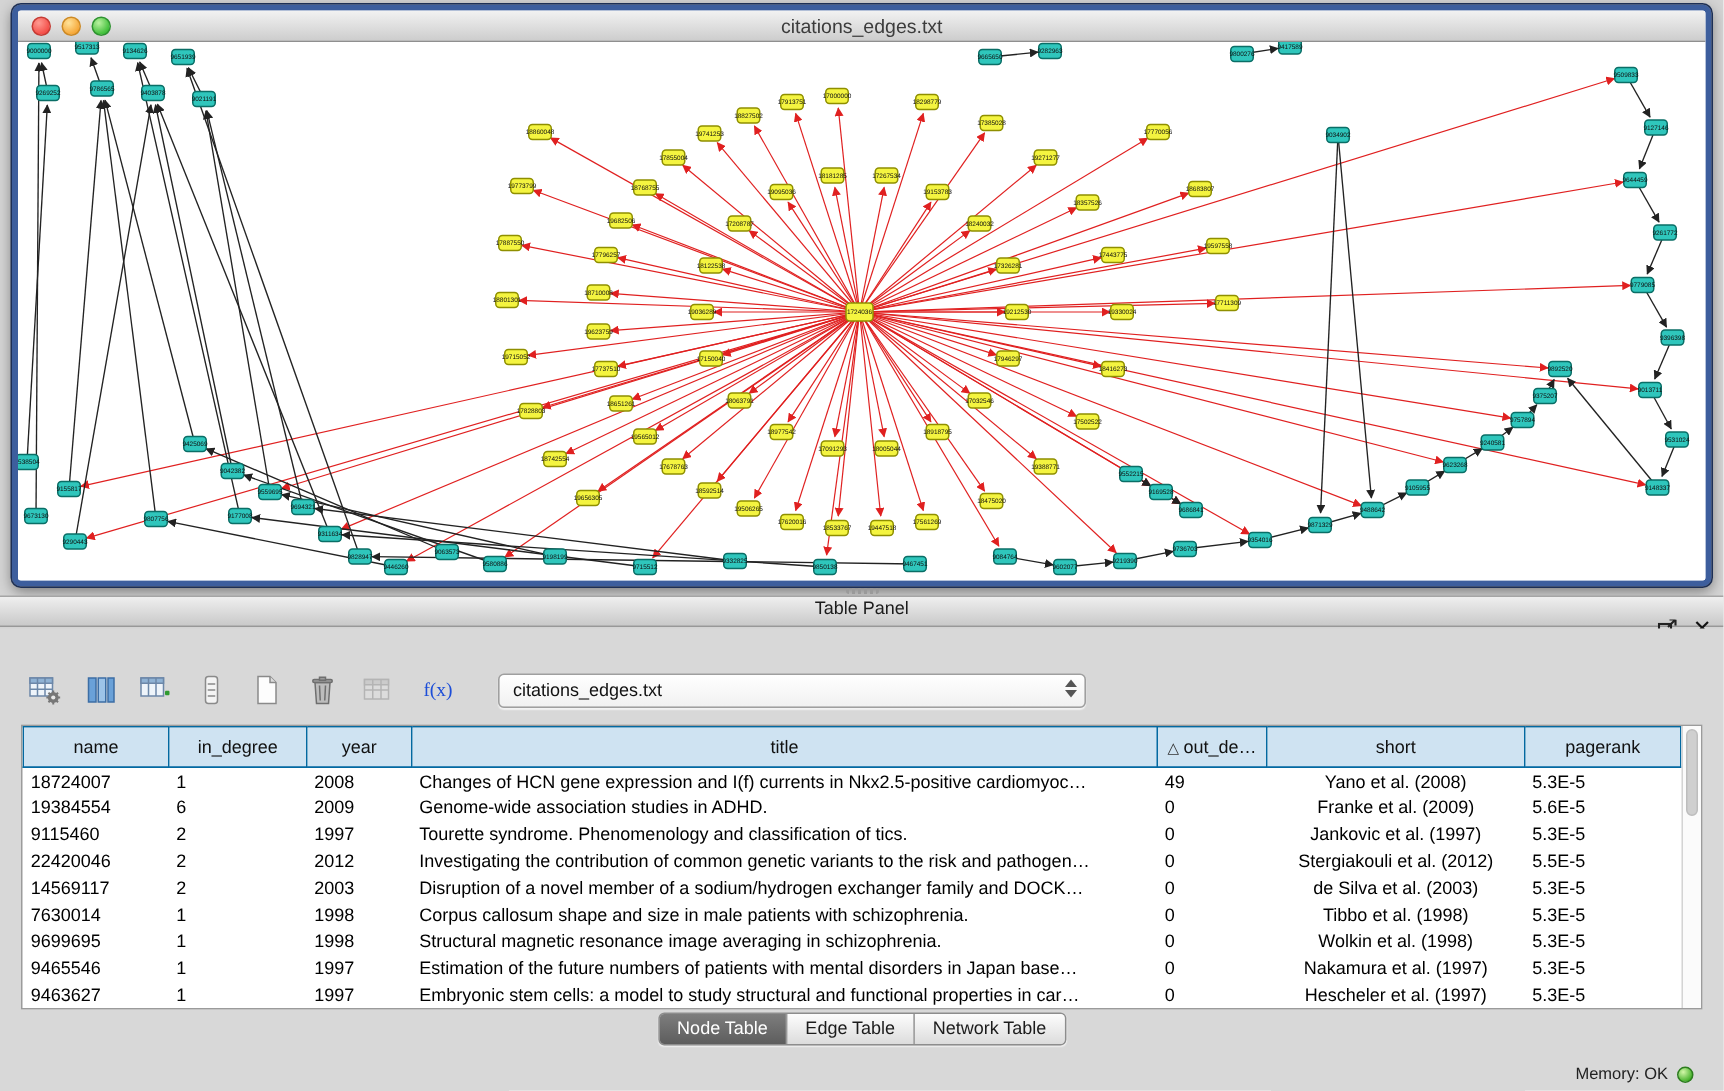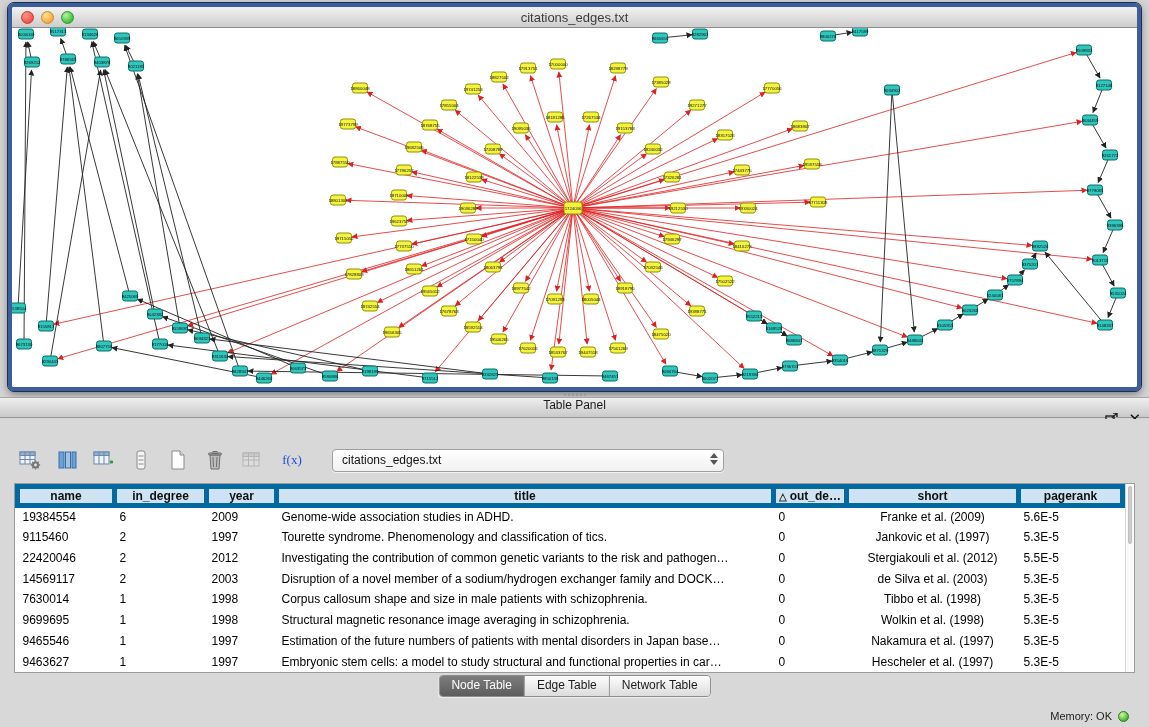--- a/index.html
+++ b/index.html
@@ -44,22 +44,22 @@
     background:linear-gradient(#ffffff,#f1f1f1); display:flex; align-items:center; font-size:12px; color:#111;
     padding-left:9px; position:relative; box-shadow:0 1px 1px rgba(255,255,255,.7); cursor:pointer;}
   .combo .stepper{ position:absolute; right:5px; top:3px; display:flex; flex-direction:column; gap:2px; }
   .combo .stepper i{ width:0; height:0; border-left:4px solid transparent; border-right:4px solid transparent; display:block;}
   .combo .stepper i.up{ border-bottom:5px solid #555; }
   .combo .stepper i.down{ border-top:5px solid #555; }
 
   .table-wrap{ position:absolute; left:14px; top:64px; width:1121px; height:190px; background:#fff;
     border:1px solid #9b9b9b; display:flex; overflow:hidden; }
   table.node-table{ table-layout:fixed; width:1105px; border-collapse:collapse; flex:none; }
-  .node-table th{ background:#cfe3f2; border:5px solid #0369a1; font-weight:bold; font-size:12px;
-    height:19px; color:#111; overflow:hidden; white-space:nowrap; }
+  .node-table th{ background:#cfe3f2; border:1px solid #0369a1; font-weight:normal; font-size:12px;
+    height:27px; color:#111; overflow:hidden; white-space:nowrap; }
   .node-table td{ font-size:12px; height:16px; padding:0 5px; color:#000;
     white-space:nowrap; overflow:hidden; }
   .node-table td.c5{ text-align:center; }
   .node-table .w0{width:97px}.node-table .w1{width:92px}.node-table .w2{width:70px}
   .node-table .w3{width:497px}.node-table .w4{width:73px}.node-table .w5{width:172px}.node-table .w6{width:104px}
   .sort-tri{ font-size:10px; margin-right:3px; color:#333; }
   .vscroll{ flex:1; background:#fbfbfb; border-left:1px solid #d4d4d4; position:relative; }
   .vscroll .thumb{ position:absolute; left:2px; right:2px; top:2px; height:58px; border-radius:6px;
     background:#cfcfcf; border:1px solid #bdbdbd; }
 
@@ -813,20 +813,29 @@
               <th class="w1">in_degree</th>
               <th class="w2">year</th>
               <th class="w3">title</th>
               <th class="w4"><span class="sort-tri">△</span>out_de…</th>
               <th class="w5">short</th>
               <th class="w6">pagerank</th>
             </tr>
           </thead>
         <tbody id="tbl-body">
             <tr>
+              <td class="w0 c0">18724007</td>
+              <td class="w1 c1">1</td>
+              <td class="w2 c2">2008</td>
+              <td class="w3 c3">Changes of HCN gene expression and I(f) currents in Nkx2.5-positive cardiomyoc…</td>
+              <td class="w4 c4">49</td>
+              <td class="w5 c5">Yano et al. (2008)</td>
+              <td class="w6 c6">5.3E-5</td>
+            </tr>
+            <tr>
               <td class="w0 c0">19384554</td>
               <td class="w1 c1">6</td>
               <td class="w2 c2">2009</td>
               <td class="w3 c3">Genome-wide association studies in ADHD.</td>
               <td class="w4 c4">0</td>
               <td class="w5 c5">Franke et al. (2009)</td>
               <td class="w6 c6">5.6E-5</td>
             </tr>
             <tr>
               <td class="w0 c0">9115460</td>

